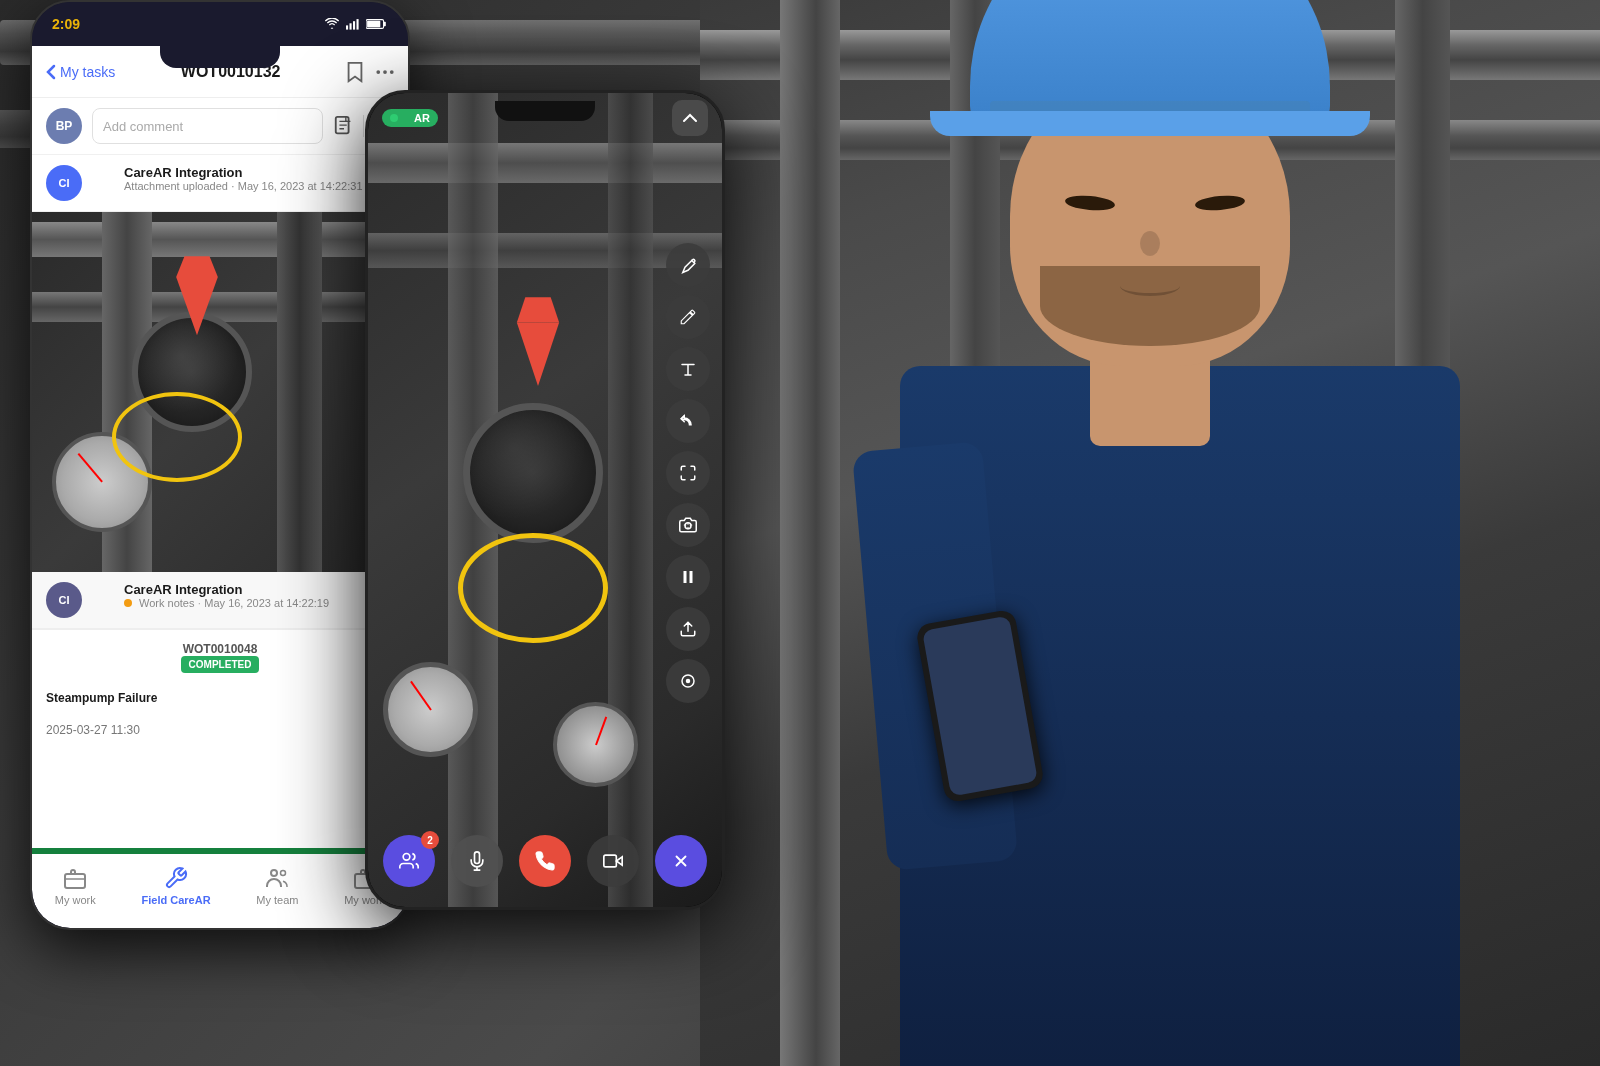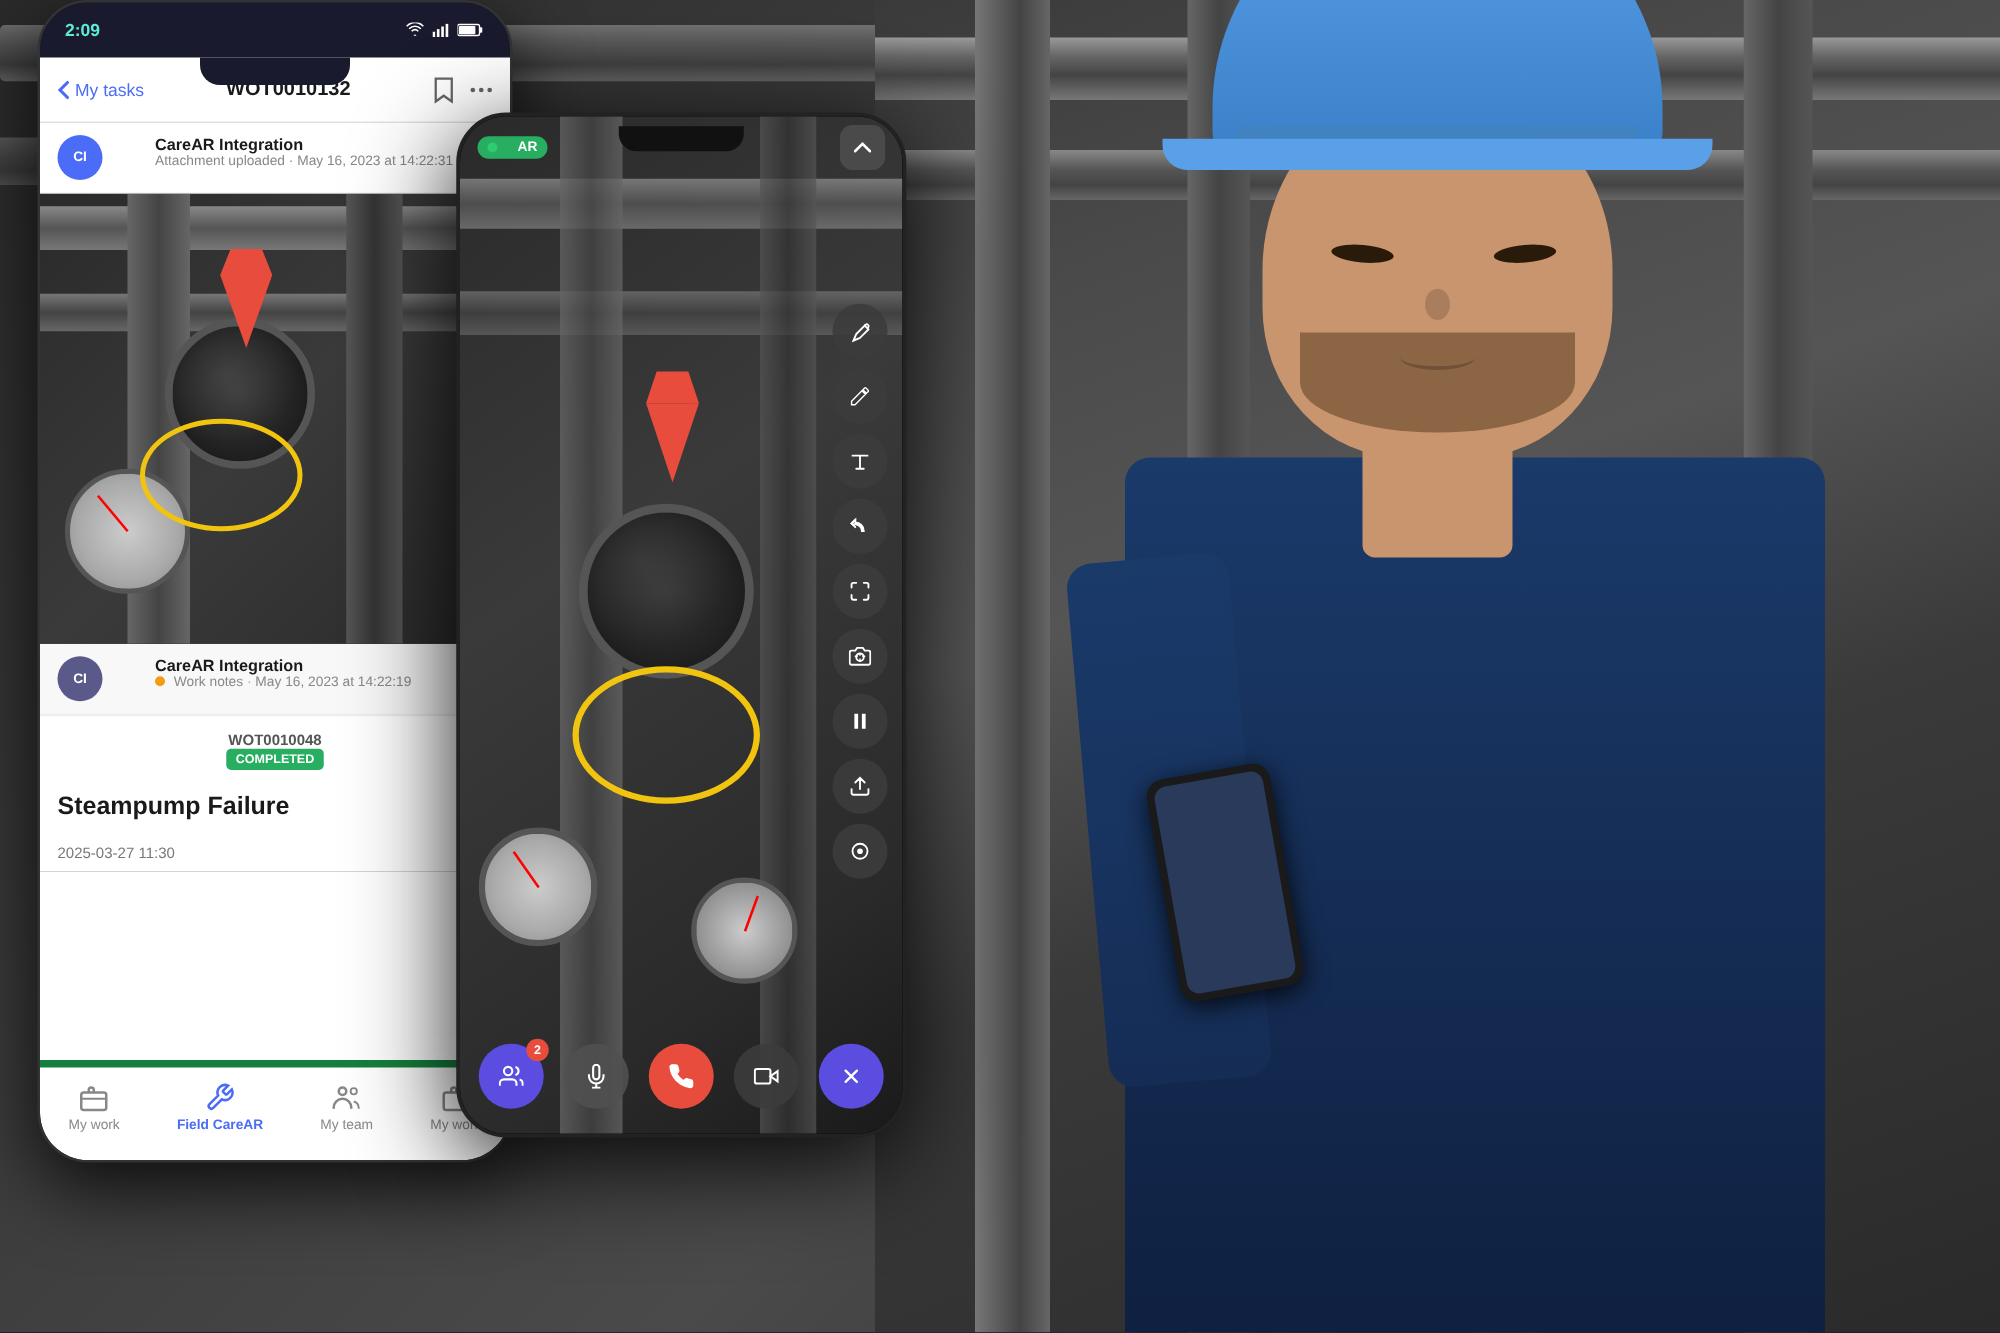--- a/index.html
+++ b/index.html
@@ -42,21 +42,21 @@
     }
 
     
     .status-bar {
       height: 44px;
       background: #1a1a2e;
       display: flex;
       align-items: center;
       justify-content: space-between;
       padding: 0 20px;
-      color: #5eead4;
+      color: #eab308;
       font-size: 14px;
       font-weight: 600;
     }
 
     .status-bar-right {
       display: flex;
       gap: 6px;
       align-items: center;
       font-size: 12px;
     }
@@ -193,21 +193,21 @@
       border-radius: 50%;
     }
 
     .work-order-id {
       font-size: 12px;
       color: #555;
       font-weight: 600;
     }
 
     .work-order-title {
-      font-size: 20px;
+      font-size: 12px;
       font-weight: 700;
       color: #1a1a1a;
       margin: 18px 0;
     }
 
     .work-order-date {
       font-size: 12px;
       color: #777;
     }
 
@@ -774,20 +774,41 @@
             <path d="M2 2h14v20l-7-5-7 5V2z" stroke="#666" fill="none" stroke-width="2"></path>
           </svg>
           <svg width="18" height="18" viewBox="0 0 24 6">
             <circle cx="3" cy="3" r="2.5" fill="#666"></circle>
             <circle cx="12" cy="3" r="2.5" fill="#666"></circle>
             <circle cx="21" cy="3" r="2.5" fill="#666"></circle>
           </svg>
         </div>
       </div>
 
+      <div class="comment-input-area">
+        <div class="avatar-bp">
+          <span>BP</span>
+        </div>
+        <div class="comment-input-box">
+          <span style="color:#aaa;font-size:13px;">Add comment</span>
+        </div>
+        <div class="comment-icons">
+          <svg width="22" height="22" viewBox="0 0 24 24">
+            <rect x="3" y="2" width="14" height="18" rx="2" stroke="#555" fill="none" stroke-width="2"></rect>
+            <path d="M7 7h8M7 11h8M7 15h5" stroke="#555" stroke-width="1.5"></path>
+            <path d="M14 2v5h5" stroke="#555" fill="none" stroke-width="1.5"></path>
+          </svg>
+          <div style="width:1px;height:22px;background:#ddd;"></div>
+          <svg width="22" height="22" viewBox="0 0 24 24">
+            <rect x="2" y="4" width="20" height="16" rx="2" stroke="#555" fill="none" stroke-width="2"></rect>
+            <circle cx="8" cy="9" r="2" fill="#555"></circle>
+            <path d="M2 18l6-6 4 4 3-3 7 5" stroke="#555" fill="none" stroke-width="1.5"></path>
+          </svg>
+        </div>
+      </div>
 
       <div class="activity-item">
         <div class="avatar-ci">
           <span>CI</span>
         </div>
         <div class="activity-content">
           <div class="activity-name">CareAR Integration</div>
           <div class="activity-sub">Attachment uploaded · May 16, 2023 at 14:22:31</div>
         </div>
       </div>

